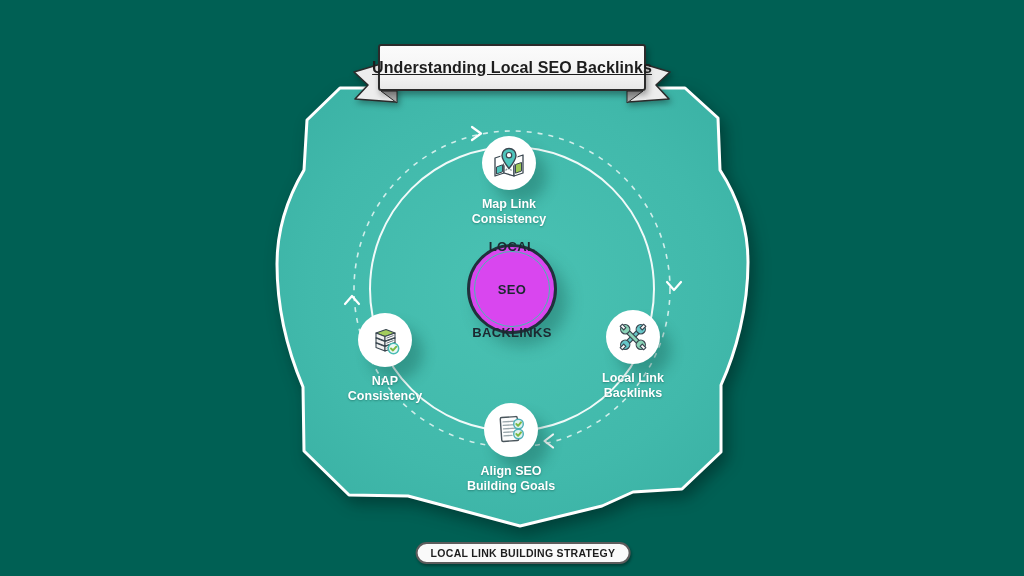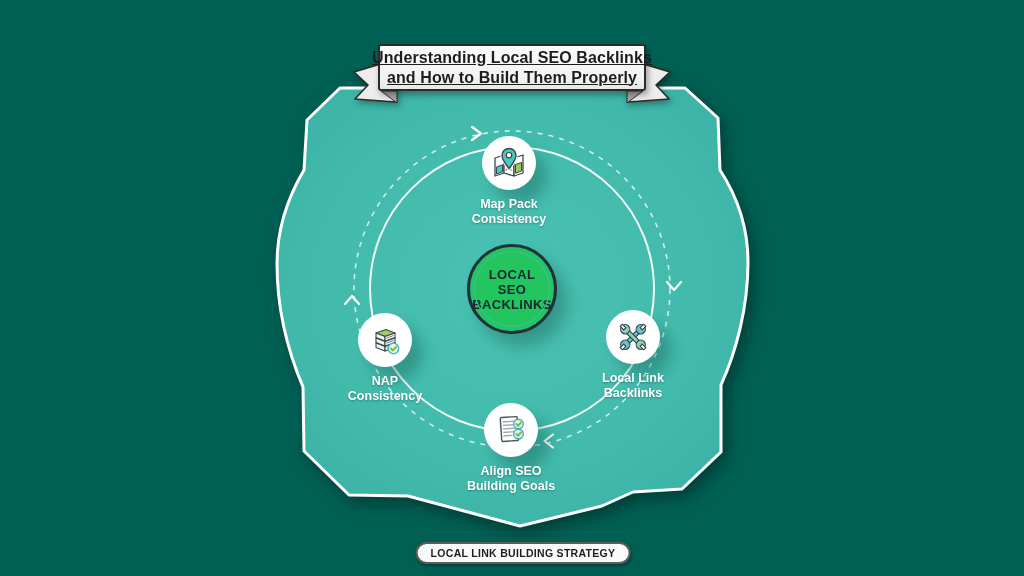--- a/index.html
+++ b/index.html
@@ -24,24 +24,25 @@
   }
   .banner .t-line{
     font-size:16px;font-weight:bold;color:#1d1d1d;line-height:20px;
     white-space:nowrap;letter-spacing:.1px;text-decoration:underline;
   }
 
   
   .center-circle{
     position:absolute;left:467px;top:244px;width:90px;height:90px;
     box-sizing:border-box;border-radius:50%;
-    background:#22c55e;border:3px solid #20313c;
+    background:#d946ef;border:3px solid #20313c;
     display:flex;flex-direction:column;align-items:center;justify-content:center;
     box-shadow:10px 12px 16px rgba(13,74,66,.35);
     z-index:5;
+    gap:28px;
   }
   .center-circle::before{
     content:"";position:absolute;inset:4px;border-radius:50%;
     border:1.5px solid #45BCAE;pointer-events:none;
   }
   .center-circle .c-line{
     font-size:13px;font-weight:bold;color:#1c2830;line-height:15px;letter-spacing:.3px;
   }
 
   
@@ -112,21 +113,20 @@
     <g style="filter:drop-shadow(2px 3px 3px rgba(0,0,0,.35));">
       <path d="M 394,60 L 354,72 L 368,85 L 355,99 L 396,102 Z" fill="#ededed" stroke="#2b2b2b" stroke-width="1.6" stroke-linejoin="round"></path>
       <path d="M 630,60 L 670,72 L 656,85 L 669,99 L 628,102 Z" fill="#ededed" stroke="#2b2b2b" stroke-width="1.6" stroke-linejoin="round"></path>
       <path d="M 381,91 L 397,91 L 397,103 Z" fill="#a9a9a9" stroke="#2b2b2b" stroke-width="1"></path>
       <path d="M 643,91 L 627,91 L 627,103 Z" fill="#a9a9a9" stroke="#2b2b2b" stroke-width="1"></path>
     </g>
   </svg>
 
   <div class="banner">
     <div class="t-line">Understanding Local SEO Backlinks</div>
-    <div class="t-line">and How to Build Them Properly</div>
   </div>
 
   <div class="center-circle">
     <span class="c-line">LOCAL</span>
     <span class="c-line">SEO</span>
     <span class="c-line">BACKLINKS</span>
   </div>
 
   <div class="node node-top">
     <div class="icon-circle">
@@ -138,21 +138,21 @@
         </g>
         <polygon points="5.5,22 11.5,19.8 11.5,26.8 5.5,29" fill="#4EC4BC" stroke="#3a4750" stroke-width="1"></polygon>
         <polygon points="24.5,19.5 30.5,17.5 30.5,26 24.5,28.2" fill="#9CC854" stroke="#3a4750" stroke-width="1"></polygon>
         <polyline points="14.5,25.5 17.5,22.5 20.5,25.5" fill="none" stroke="#7c8b91" stroke-width="1.2"></polyline>
         <path d="M18,3.5 C13.9,3.5 11,6.6 11,10.4 C11,13.2 12.8,16.8 18,23.5 C23.2,16.8 25,13.2 25,10.4 C25,6.6 22.1,3.5 18,3.5 Z" fill="#4EC4BC" stroke="#ffffff" stroke-width="3.4"></path>
         <path d="M18,3.5 C13.9,3.5 11,6.6 11,10.4 C11,13.2 12.8,16.8 18,23.5 C23.2,16.8 25,13.2 25,10.4 C25,6.6 22.1,3.5 18,3.5 Z" fill="#4EC4BC" stroke="#3a4750" stroke-width="1.4"></path>
         <circle cx="18" cy="10.2" r="2.7" fill="#ffffff" stroke="#3a4750" stroke-width="1.2"></circle>
       </svg>
     </div>
     <div class="node-label">
-      <span>Map Pack</span>
+      <span>Map Link</span>
       <span>Consistency</span>
     </div>
   </div>
 
   <div class="node node-right">
     <div class="icon-circle">
       <svg width="36" height="36" viewBox="0 0 36 36">
         <g transform="rotate(45 18 18)">
           <rect x="16" y="8" width="4" height="20" rx="1.5" fill="#66C7C9" stroke="#3a4750" stroke-width="1.2"></rect>
           <circle cx="18" cy="7" r="4.6" fill="#66C7C9" stroke="#3a4750" stroke-width="1.2"></circle>

